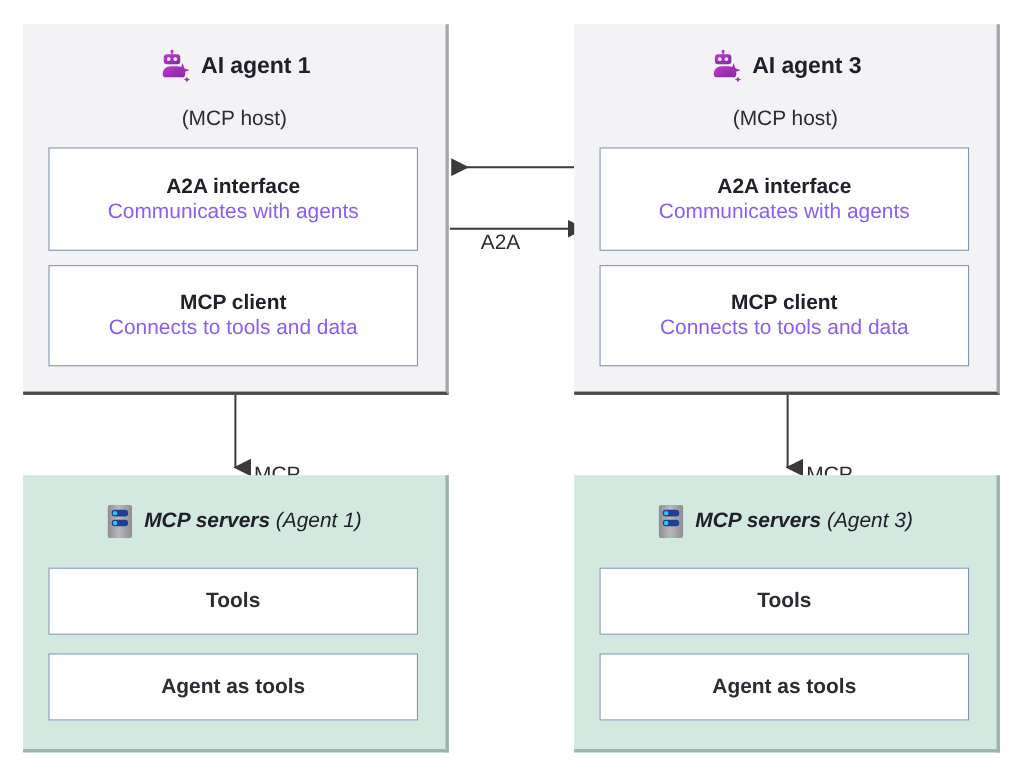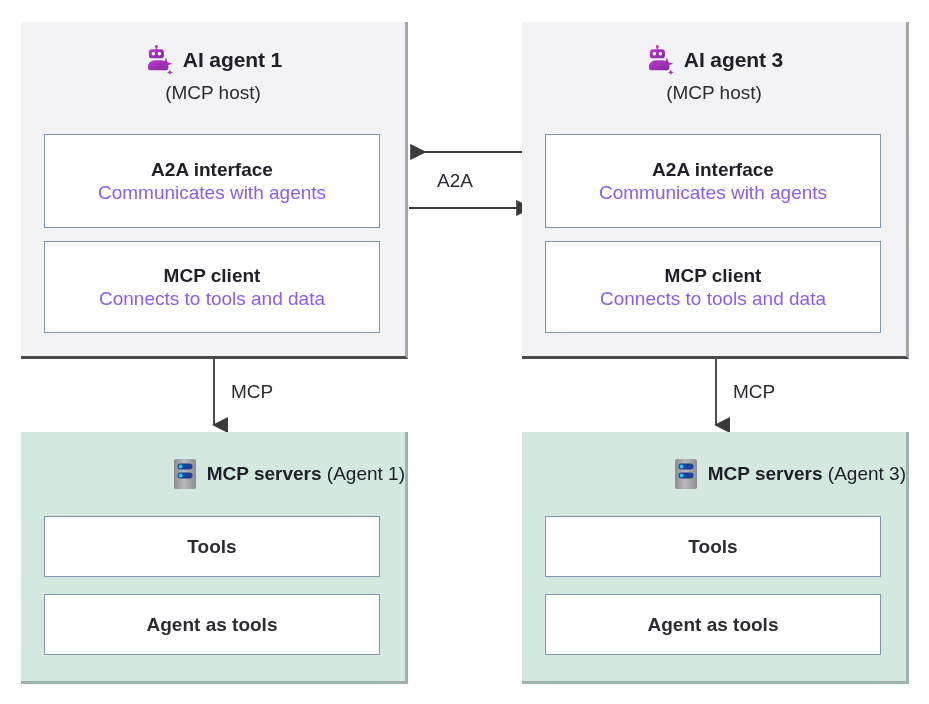--- a/index.html
+++ b/index.html
@@ -42,21 +42,21 @@
   .agent-title {
     font-size: 21px;
     font-weight: bold;
     color: #20202a;
     letter-spacing: -0.1px;
   }
   .agent-subtitle {
     text-align: center;
     font-size: 19px;
     color: #2b2b33;
-    margin-top: 0;
+    margin-top: 16px;
   }
 
   
   .robot-icon { width: 30px; height: 30px; display: block; }
 
   
   .server-icon { width: 24px; height: 32px; display: block; }
 
   
   .card {
@@ -100,43 +100,45 @@
     border-right: 3px solid #9ab3ae;
     border-bottom: 3px solid #9ab3ae;
     box-sizing: border-box;
   }
   #srv1-panel { left: 21px;  top: 432px; width: 387px; height: 252px; }
   #srv2-panel { left: 522px; top: 432px; width: 387px; height: 252px; }
 
   .server-header {
     display: flex;
     align-items: center;
-    justify-content: flex-end;
+    justify-content: center;
     gap: 10px;
     height: 40px;
     margin-top: 22px;
+    font-style: italic;
   }
   .server-title {
     font-size: 19px;
     color: #20202a;
   }
   .server-title b { font-weight: bold; }
 
   
   #srv1-tools { left: 44px;  top: 516px; width: 336px; height: 61px; }
   #srv1-aat   { left: 44px;  top: 594px; width: 336px; height: 61px; }
   #srv2-tools { left: 545px; top: 516px; width: 336px; height: 61px; }
   #srv2-aat   { left: 545px; top: 594px; width: 336px; height: 61px; }
 
   
   .conn-label {
     position: absolute;
     font-size: 19px;
     color: #2b2b33;
     white-space: nowrap;
+    margin-top: 40px;
   }
   #a2a-label { left: 437px; top: 170px; }
   #mcp1-label { left: 231px; top: 381px; }
   #mcp2-label { left: 733px; top: 381px; }
 
   
   #arrows {
     position: absolute;
     left: 0; top: 0;
     width: 929px; height: 704px;

